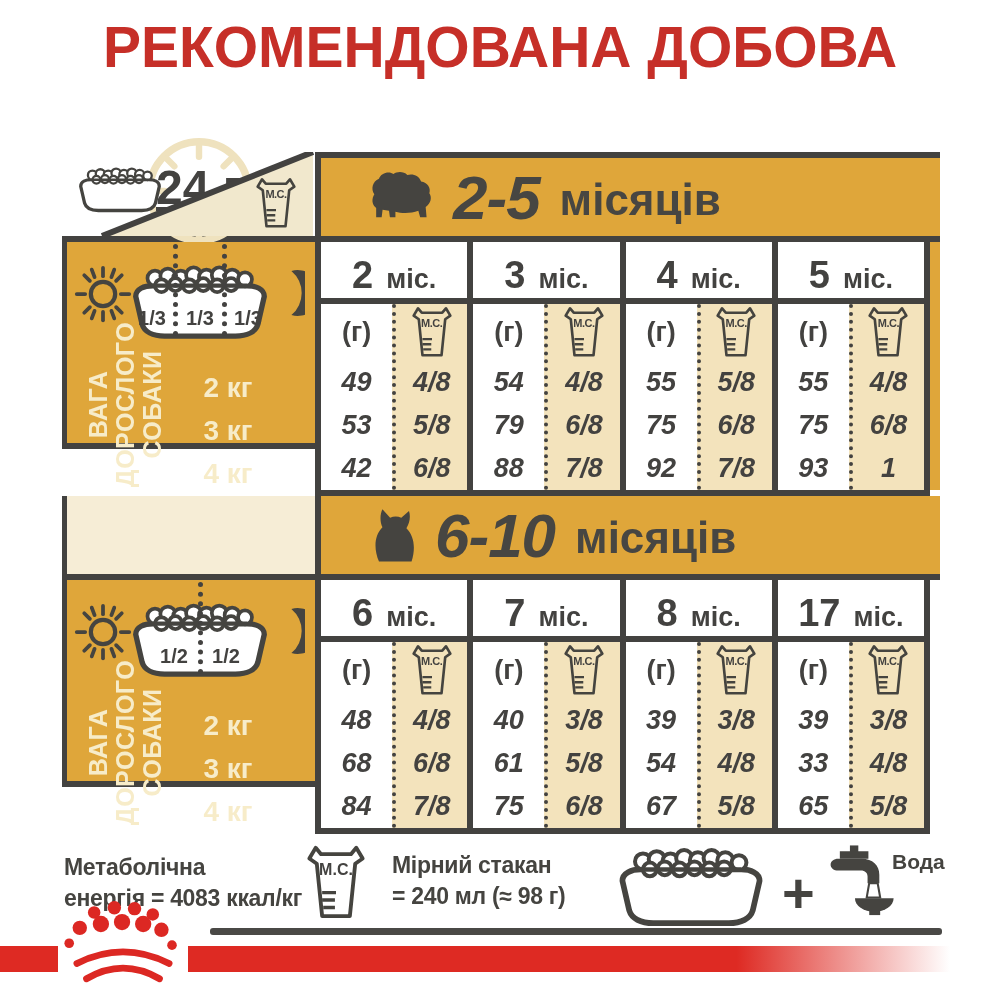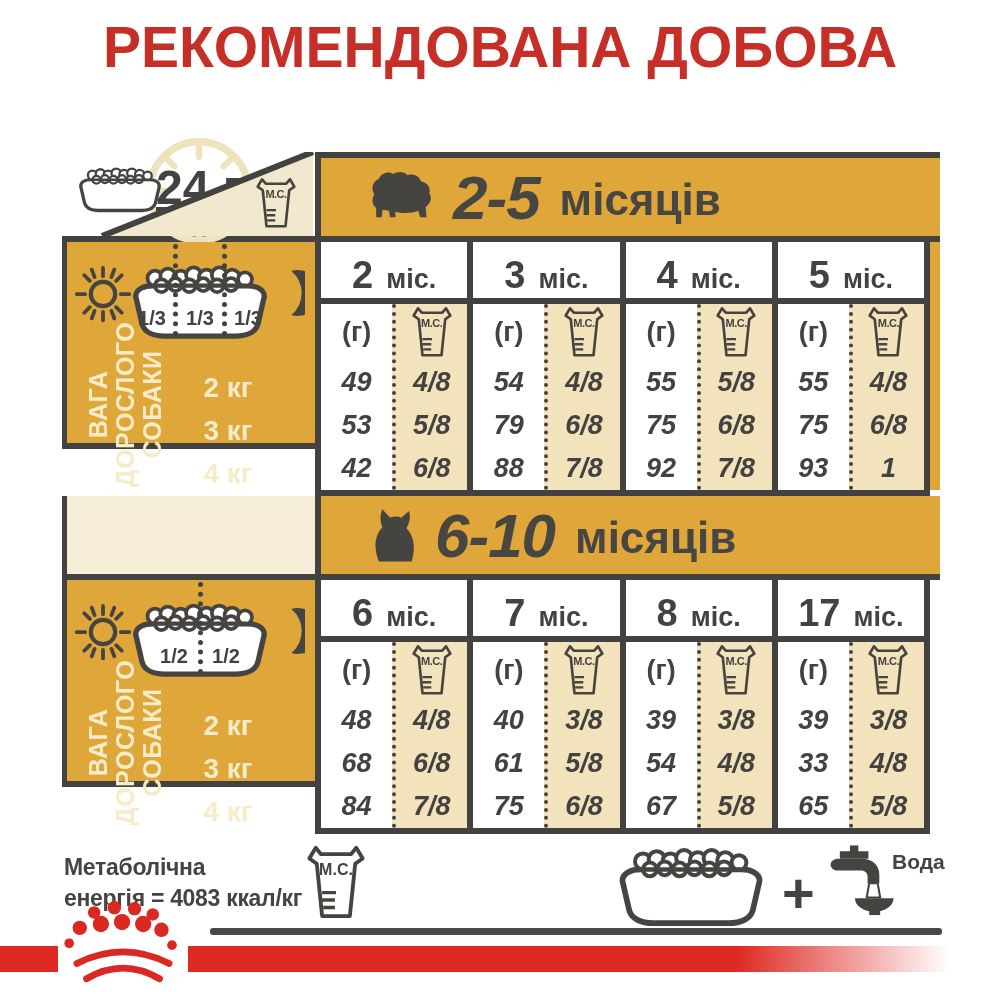--- a/index.html
+++ b/index.html
@@ -477,20 +477,22 @@
       <div>Метаболічна</div>
       <div>енергія = 4083 ккал/кг</div>
     </div>
     <span class="cupwrap cup-l fcup">
       <svg viewBox="0 0 60 72">
           <use href="#cupShape"></use>
         </svg>
       <i class="mcl">М.С.</i>
     </span>
     <div class="ft mnote">
+      <div>Мірний стакан</div>
+      <div>= 240 мл (≈ 98 г)</div>
     </div>
     <svg class="fbowl-big" viewBox="0 0 140 84">
         <use href="#bowlK"></use>
       </svg>
     <b class="plus">+</b>
     <svg class="tap" viewBox="0 0 100 92">
         <use href="#tapI"></use>
       </svg>
     <b class="water">Вода</b>
   </div>

